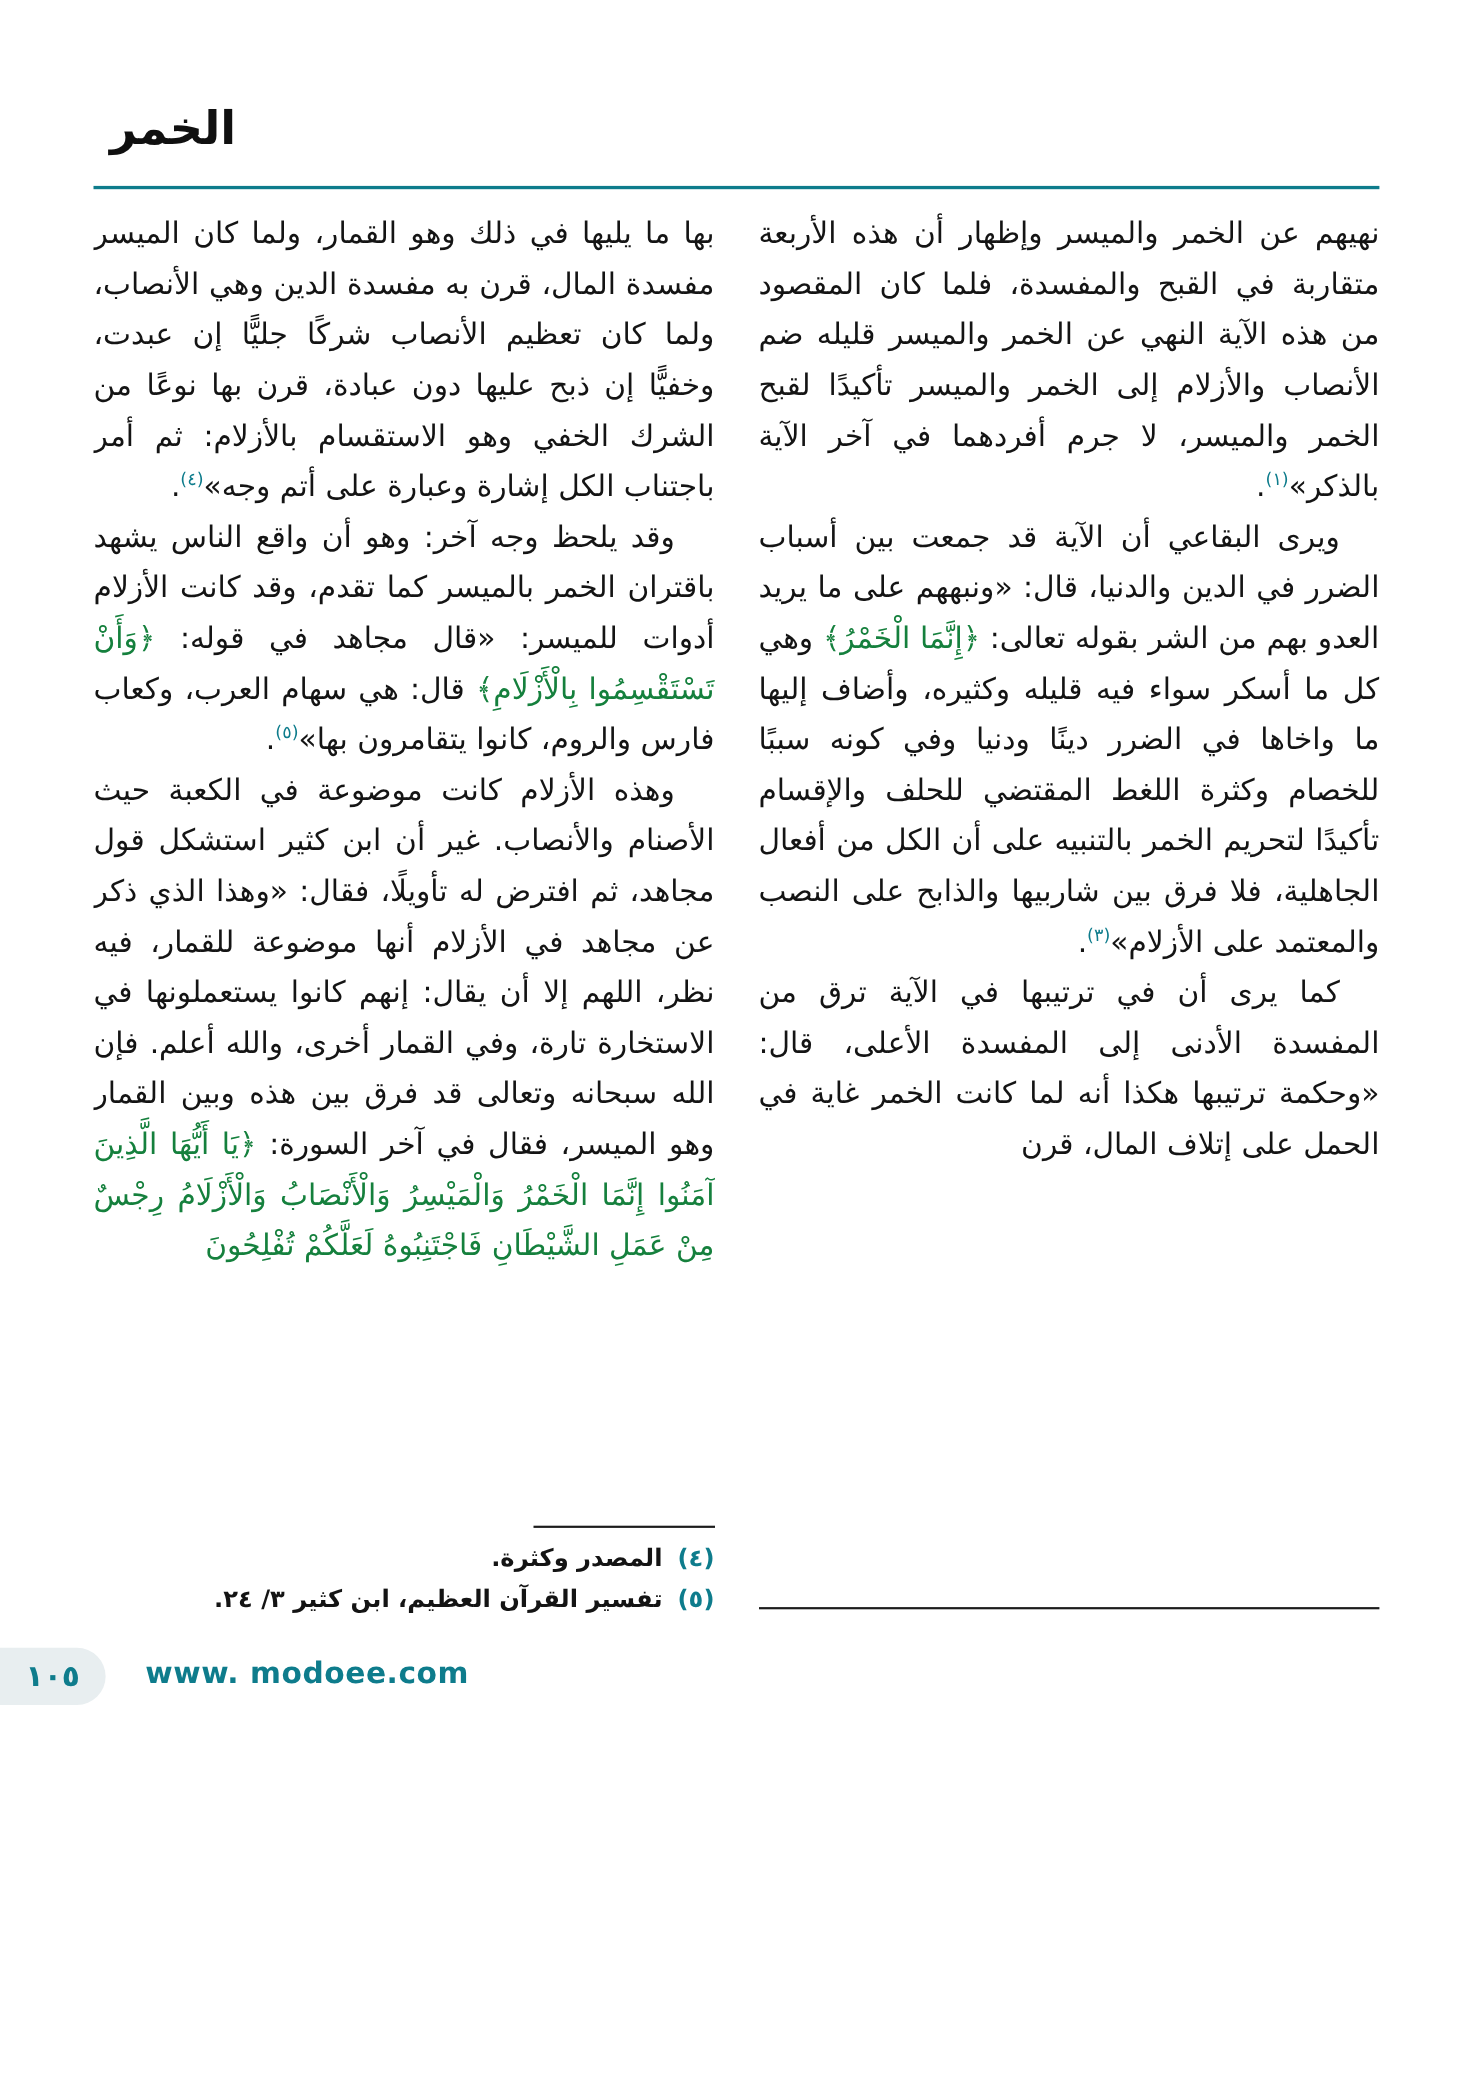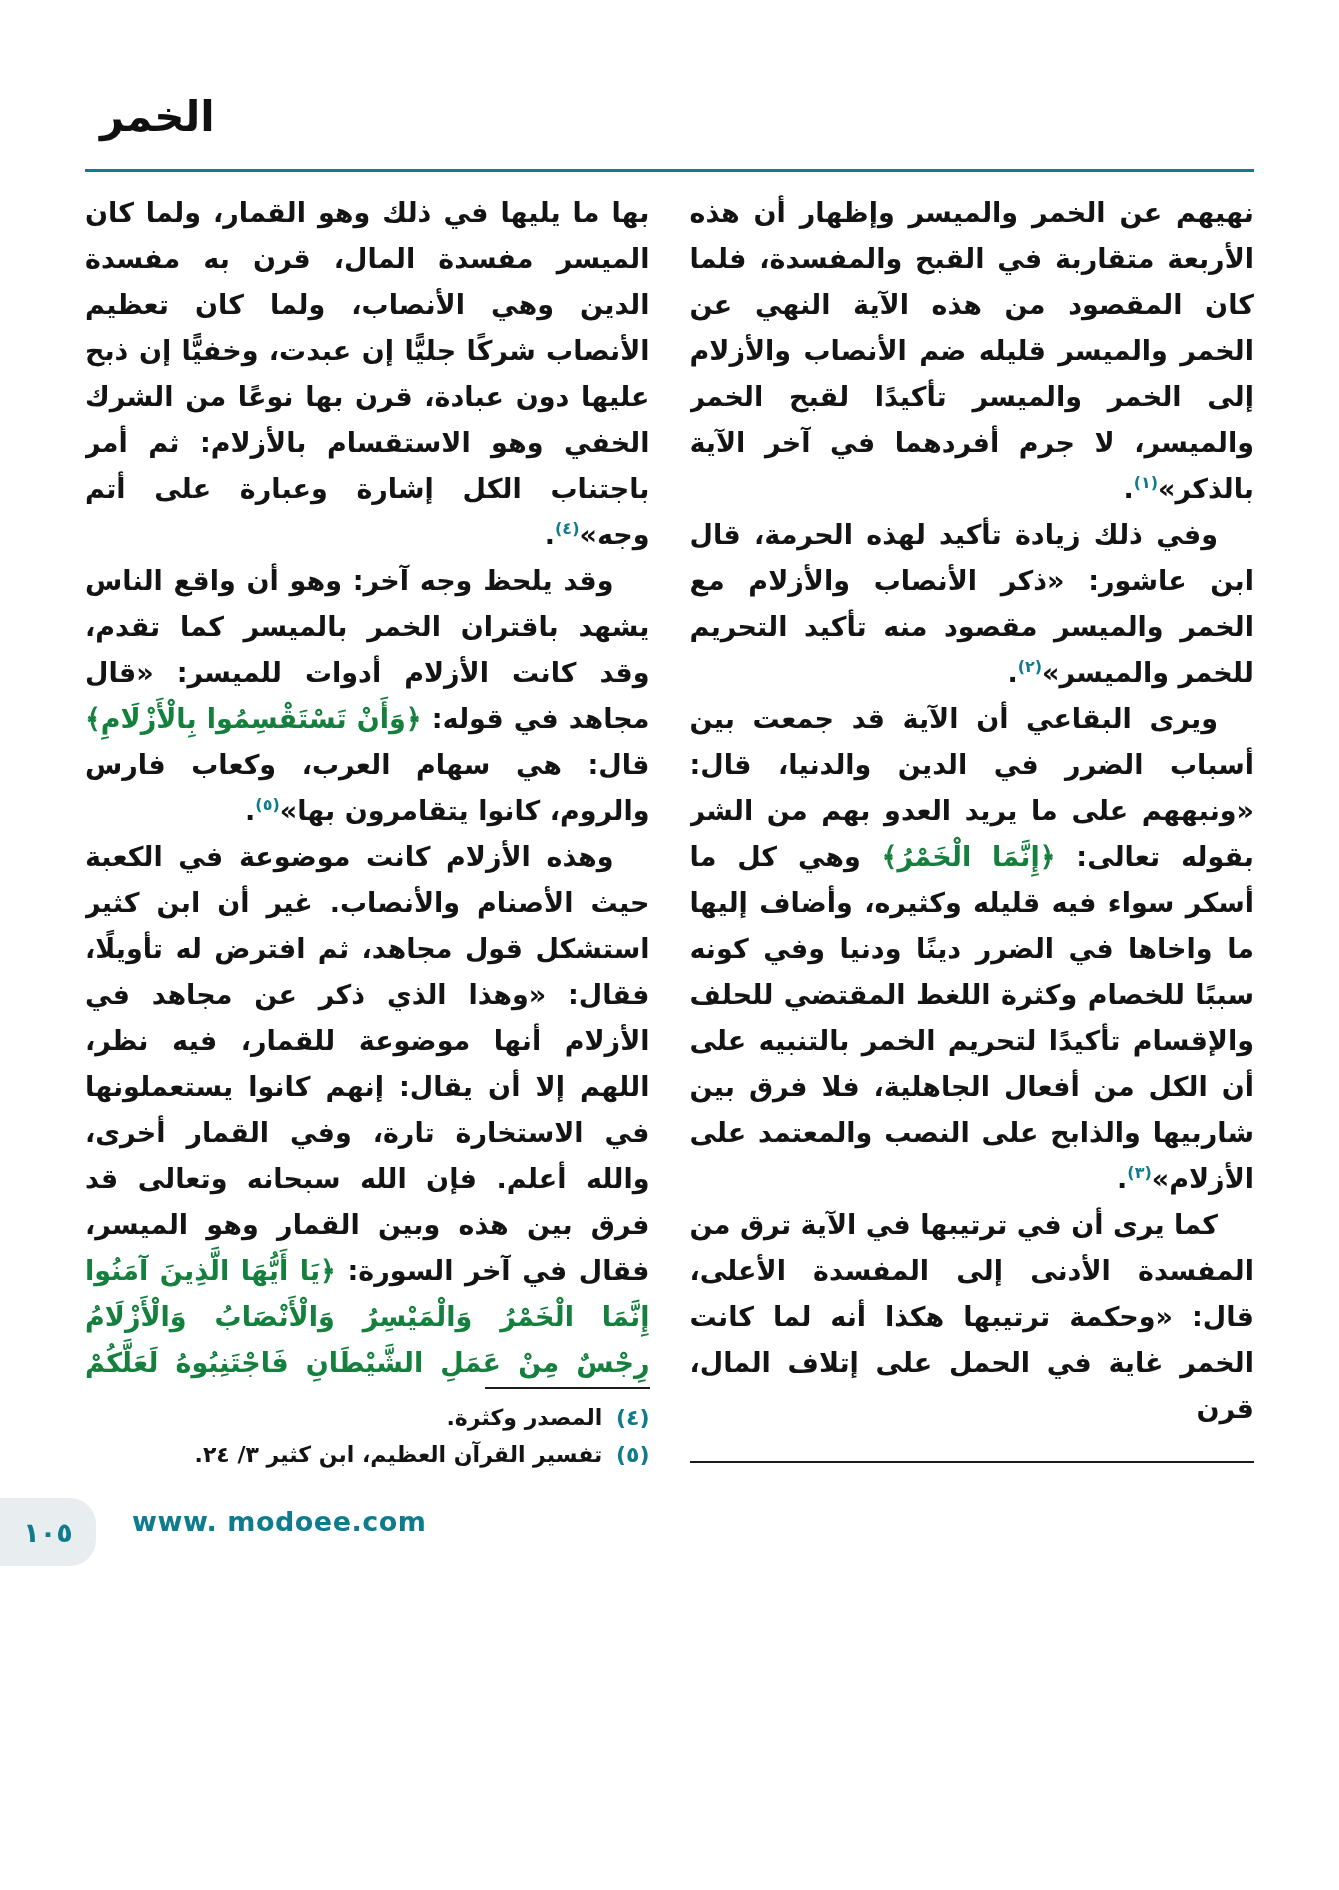--- a/index.html
+++ b/index.html
@@ -42,21 +42,21 @@
   .column {
     flex:1 1 0;
     display:flex;
     flex-direction:column;
     min-width:0;
   }
   .col-body { overflow:hidden; }
 
   p.para {
     font-size:27px;
-    font-weight:700;
+    font-weight:400;
     line-height:46px;
     text-align:justify;
     color:#141414;
   }
   p.para.indent { text-indent:36px; }
 
   .seg-quran { color:#15803d; }
   .seg-ref {
     color:#0e7c8c;
     font-size:16px;
@@ -75,21 +75,21 @@
     line-height:37px;
     text-align:right;
     color:#141414;
   }
   .fn-num { color:#0e7c8c; margin-left:6px; }
 
   
   .page-pill {
     position:absolute;
     left:0; top:1498px;
-    width:96px; height:68px;
+    width:96px; height:52px;
     background:#e8eef0;
     border-radius:0 26px 26px 0;
     display:flex; align-items:center; justify-content:center;
     color:#0e7c8c;
     font-size:27px; font-weight:700;
   }
   .website {
     position:absolute;
     left:132px; top:1506px;
     direction:ltr;
@@ -106,21 +106,20 @@
 
   <div class="running-head">الخمر</div>
 
   <div class="head-rule"></div>
 
   <div class="content">
 
     <section class="column">
       <div class="col-body">
           <p class="para"><span class="seg-text">نهيهم عن الخمر والميسر وإظهار أن هذه الأربعة متقاربة في القبح والمفسدة، فلما كان المقصود من هذه الآية النهي عن الخمر والميسر قليله ضم الأنصاب والأزلام إلى الخمر والميسر تأكيدًا لقبح الخمر والميسر، لا جرم أفردهما في آخر الآية بالذكر»</span><span class="seg-ref">(١)</span><span class="seg-text">.</span></p>
-          <p class="para indent"><span class="seg-text">وفي ذلك زيادة تأكيد لهذه الحرمة، قال ابن عاشور: «ذكر الأنصاب والأزلام مع الخمر والميسر مقصود منه تأكيد التحريم للخمر والميسر»</span><span class="seg-ref">(٢)</span><span class="seg-text">.</span></p>
           <p class="para indent"><span class="seg-text">ويرى البقاعي أن الآية قد جمعت بين أسباب الضرر في الدين والدنيا، قال: «ونبههم على ما يريد العدو بهم من الشر بقوله تعالى: </span><span class="seg-quran">﴿إِنَّمَا الْخَمْرُ﴾</span><span class="seg-text"> وهي كل ما أسكر سواء فيه قليله وكثيره، وأضاف إليها ما واخاها في الضرر دينًا ودنيا وفي كونه سببًا للخصام وكثرة اللغط المقتضي للحلف والإقسام تأكيدًا لتحريم الخمر بالتنبيه على أن الكل من أفعال الجاهلية، فلا فرق بين شاربيها والذابح على النصب والمعتمد على الأزلام»</span><span class="seg-ref">(٣)</span><span class="seg-text">.</span></p>
           <p class="para indent"><span class="seg-text">كما يرى أن في ترتيبها في الآية ترق من المفسدة الأدنى إلى المفسدة الأعلى، قال: «وحكمة ترتيبها هكذا أنه لما كانت الخمر غاية في الحمل على إتلاف المال، قرن</span></p>
         </div>
       <div class="footnotes">
         <div class="fn-rule full"></div>
       </div>
     </section>
 
     <section class="column">
       <div class="col-body">

